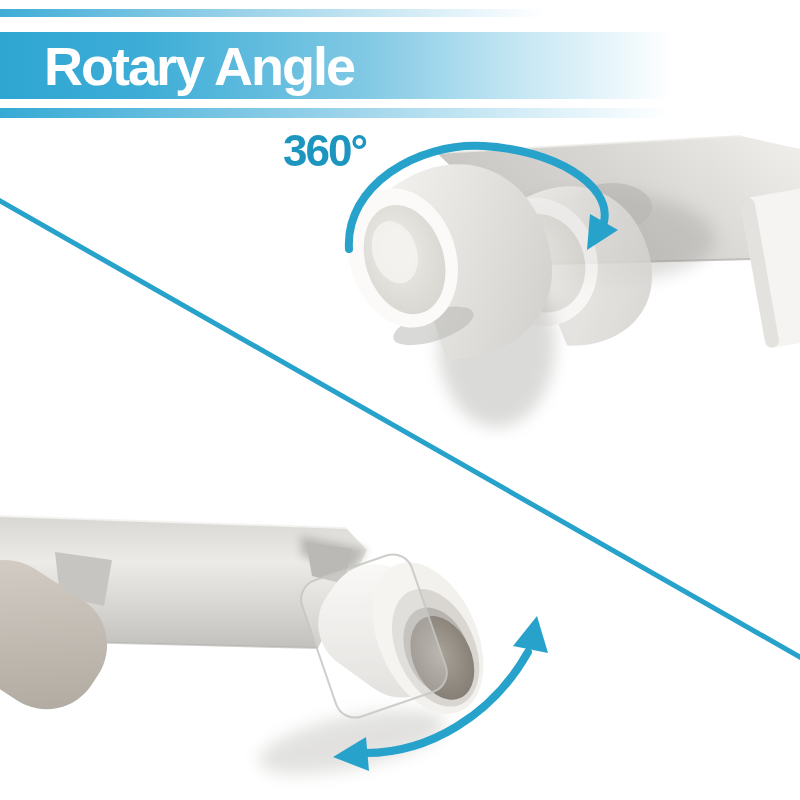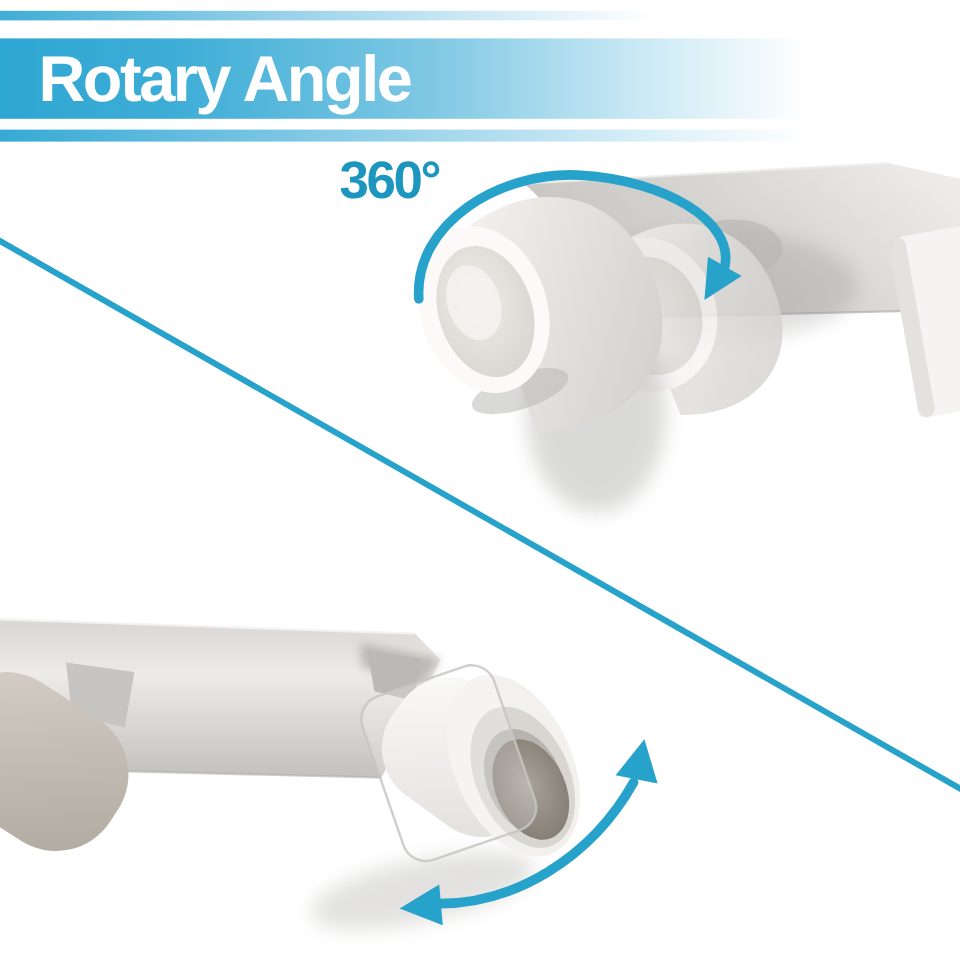--- a/index.html
+++ b/index.html
@@ -11,21 +11,21 @@
   .stripe-top{
     position:absolute;left:0;top:9px;width:100%;height:8px;
     background:linear-gradient(90deg,#3FADD6 0%,#9AD2EA 30%,rgba(255,255,255,0) 68%);
   }
   .banner{
     position:absolute;left:0;top:32px;width:100%;height:67px;
     background:linear-gradient(90deg,#2EA6D2 0%,#3DADD7 18%,#7FC8E4 45%,#C8E8F4 66%,#FFFFFF 84%);
     display:flex;align-items:center;
   }
   .banner h1{
-    margin:4px;padding-left:28px;
+    margin:16px;padding-left:28px;
     font-size:54px;font-weight:bold;letter-spacing:-2px;color:#FFFFFF;
   }
   .stripe-bottom{
     position:absolute;left:0;top:108px;width:100%;height:10px;
     background:linear-gradient(90deg,#35AAD5 0%,#8FCEE8 38%,#E0F2F9 70%,#FFFFFF 84%);
   }
   
   .angle-label{
     position:absolute;font-weight:bold;color:#1C96BE;line-height:1;
   }

